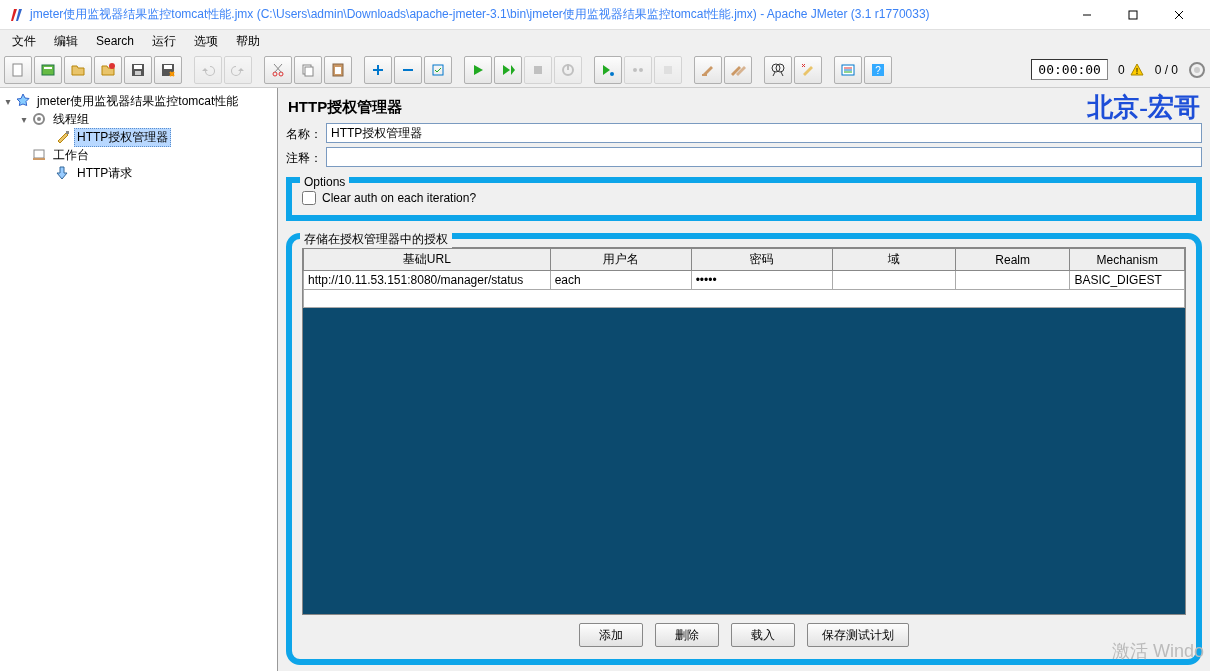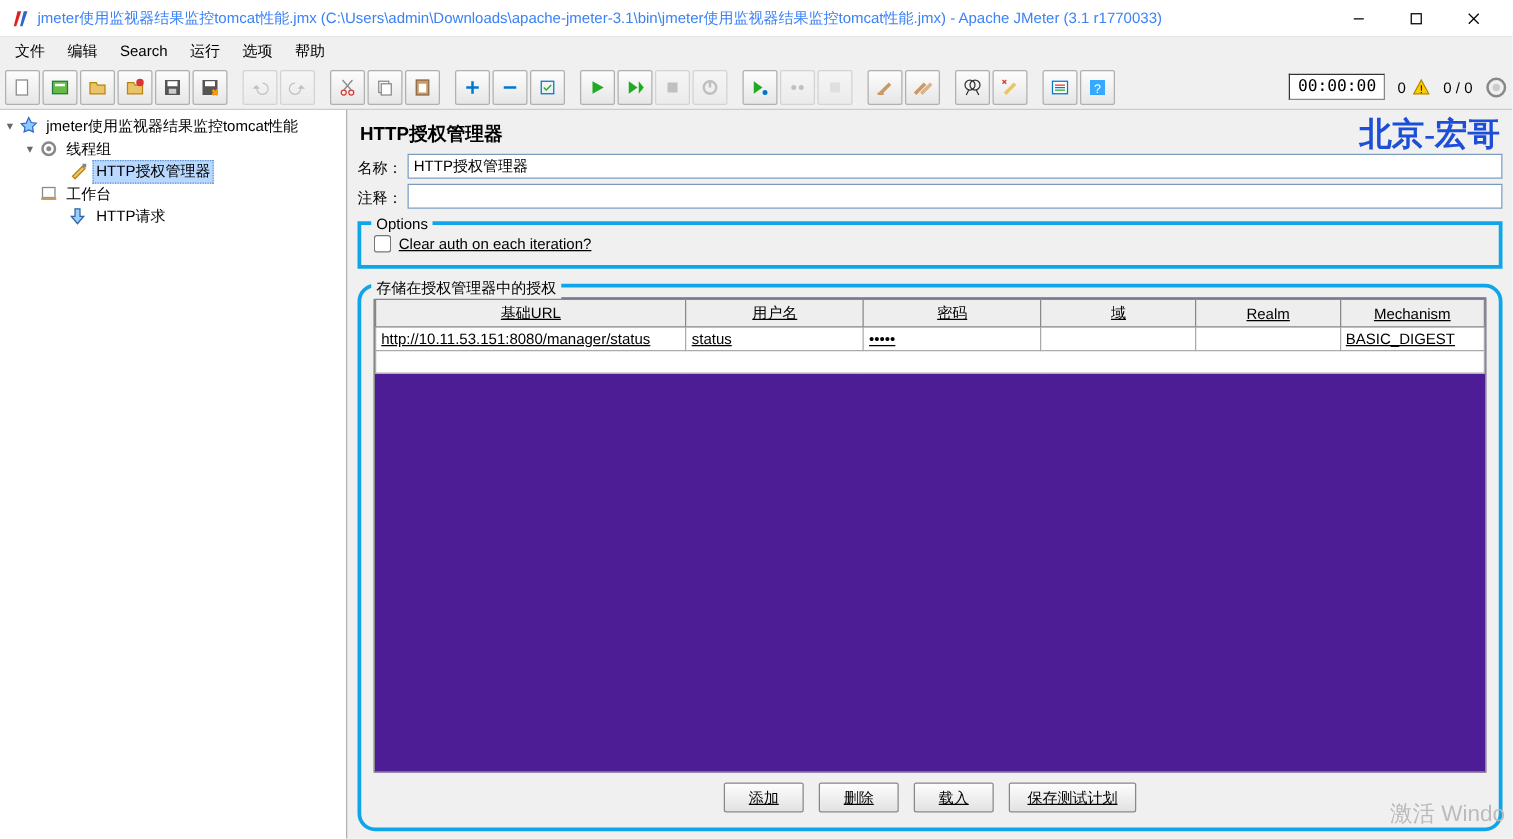--- a/index.html
+++ b/index.html
@@ -33,27 +33,27 @@
 .tree-indent-2 { padding-left: 40px; }
 
 .content { flex: 1; background: #f0f0f0; padding: 6px 8px 6px 8px; display: flex; flex-direction: column; position: relative; }
 .panel-title { font-size: 15px; font-weight: bold; padding: 4px 2px 6px; }
 .watermark { position: absolute; top: 2px; right: 10px; color: #1d4ed8; font-size: 26px; font-weight: bold; font-family: "SimSun", serif; }
 
 .field-row { display: flex; align-items: flex-end; margin-bottom: 4px; }
 .field-row label { width: 40px; text-align: left; padding-right: 4px; }
 .field-row input { flex: 1; height: 20px; border: 1px solid #7a9ac0; background: #fff; padding: 0 4px; font-size: 12px; }
 
-.fieldset { border: 3px solid #0ea5e9; margin-top: 6px; padding: 8px 10px 10px; position: relative; text-decoration: underline; }
+.fieldset { border: 6px solid #0ea5e9; margin-top: 6px; padding: 8px 10px 10px; position: relative; }
 .fieldset .legend { position: absolute; top: -8px; left: 8px; background: #f0f0f0; padding: 0 4px; font-size: 12px; }
 .checkbox-row { display: flex; align-items: center; gap: 6px; }
 .checkbox-row input { width: 14px; height: 14px; }
 
 .auth-fieldset { flex: 1; display: flex; flex-direction: column; margin-top: 12px; border-radius: 14px; }
-.auth-table-wrap { flex: 1; background: #4c1d95; border: 1px solid #888; overflow: auto; }
+.auth-table-wrap { flex: 1; background: #0c4a6e; border: 1px solid #888; overflow: auto; }
 table.auth-table { width: 100%; border-collapse: collapse; background: #fff; table-layout: fixed; }
 table.auth-table th { background: #eee; border: 1px solid #888; font-weight: normal; padding: 2px 4px; font-size: 12px; }
 table.auth-table td { border: 1px solid #aaa; padding: 2px 4px; font-size: 12px; background: #fff; height: 18px; overflow: hidden; text-overflow: ellipsis; white-space: nowrap; }
 .auth-table-body-fill { background: #e4e4e4; height: 320px; }
 
 .button-row { display: flex; justify-content: center; gap: 12px; padding: 8px 0 2px; }
 .button-row button { min-width: 64px; height: 24px; padding: 0 14px; background: linear-gradient(#fdfdfd,#e2e2e2); border: 1px solid #888; border-radius: 2px; cursor: pointer; font-size: 12px; }
 
 .activate-watermark { position: absolute; bottom: 8px; right: 6px; color: #bbb; font-size: 18px; pointer-events: none; margin-top: 18px; }
 
@@ -380,21 +380,21 @@
               <th>用户名</th>
               <th>密码</th>
               <th>域</th>
               <th>Realm</th>
               <th>Mechanism</th>
             </tr>
           </thead>
           <tbody>
             <tr>
               <td>http://10.11.53.151:8080/manager/status</td>
-              <td>status</td>
+              <td>each</td>
               <td>•••••</td>
               <td></td>
               <td></td>
               <td>BASIC_DIGEST</td>
             </tr>
             <tr>
                 <td colspan="6" class="auth-table-body-fill"></td>
               </tr>
           </tbody>
         </table>

